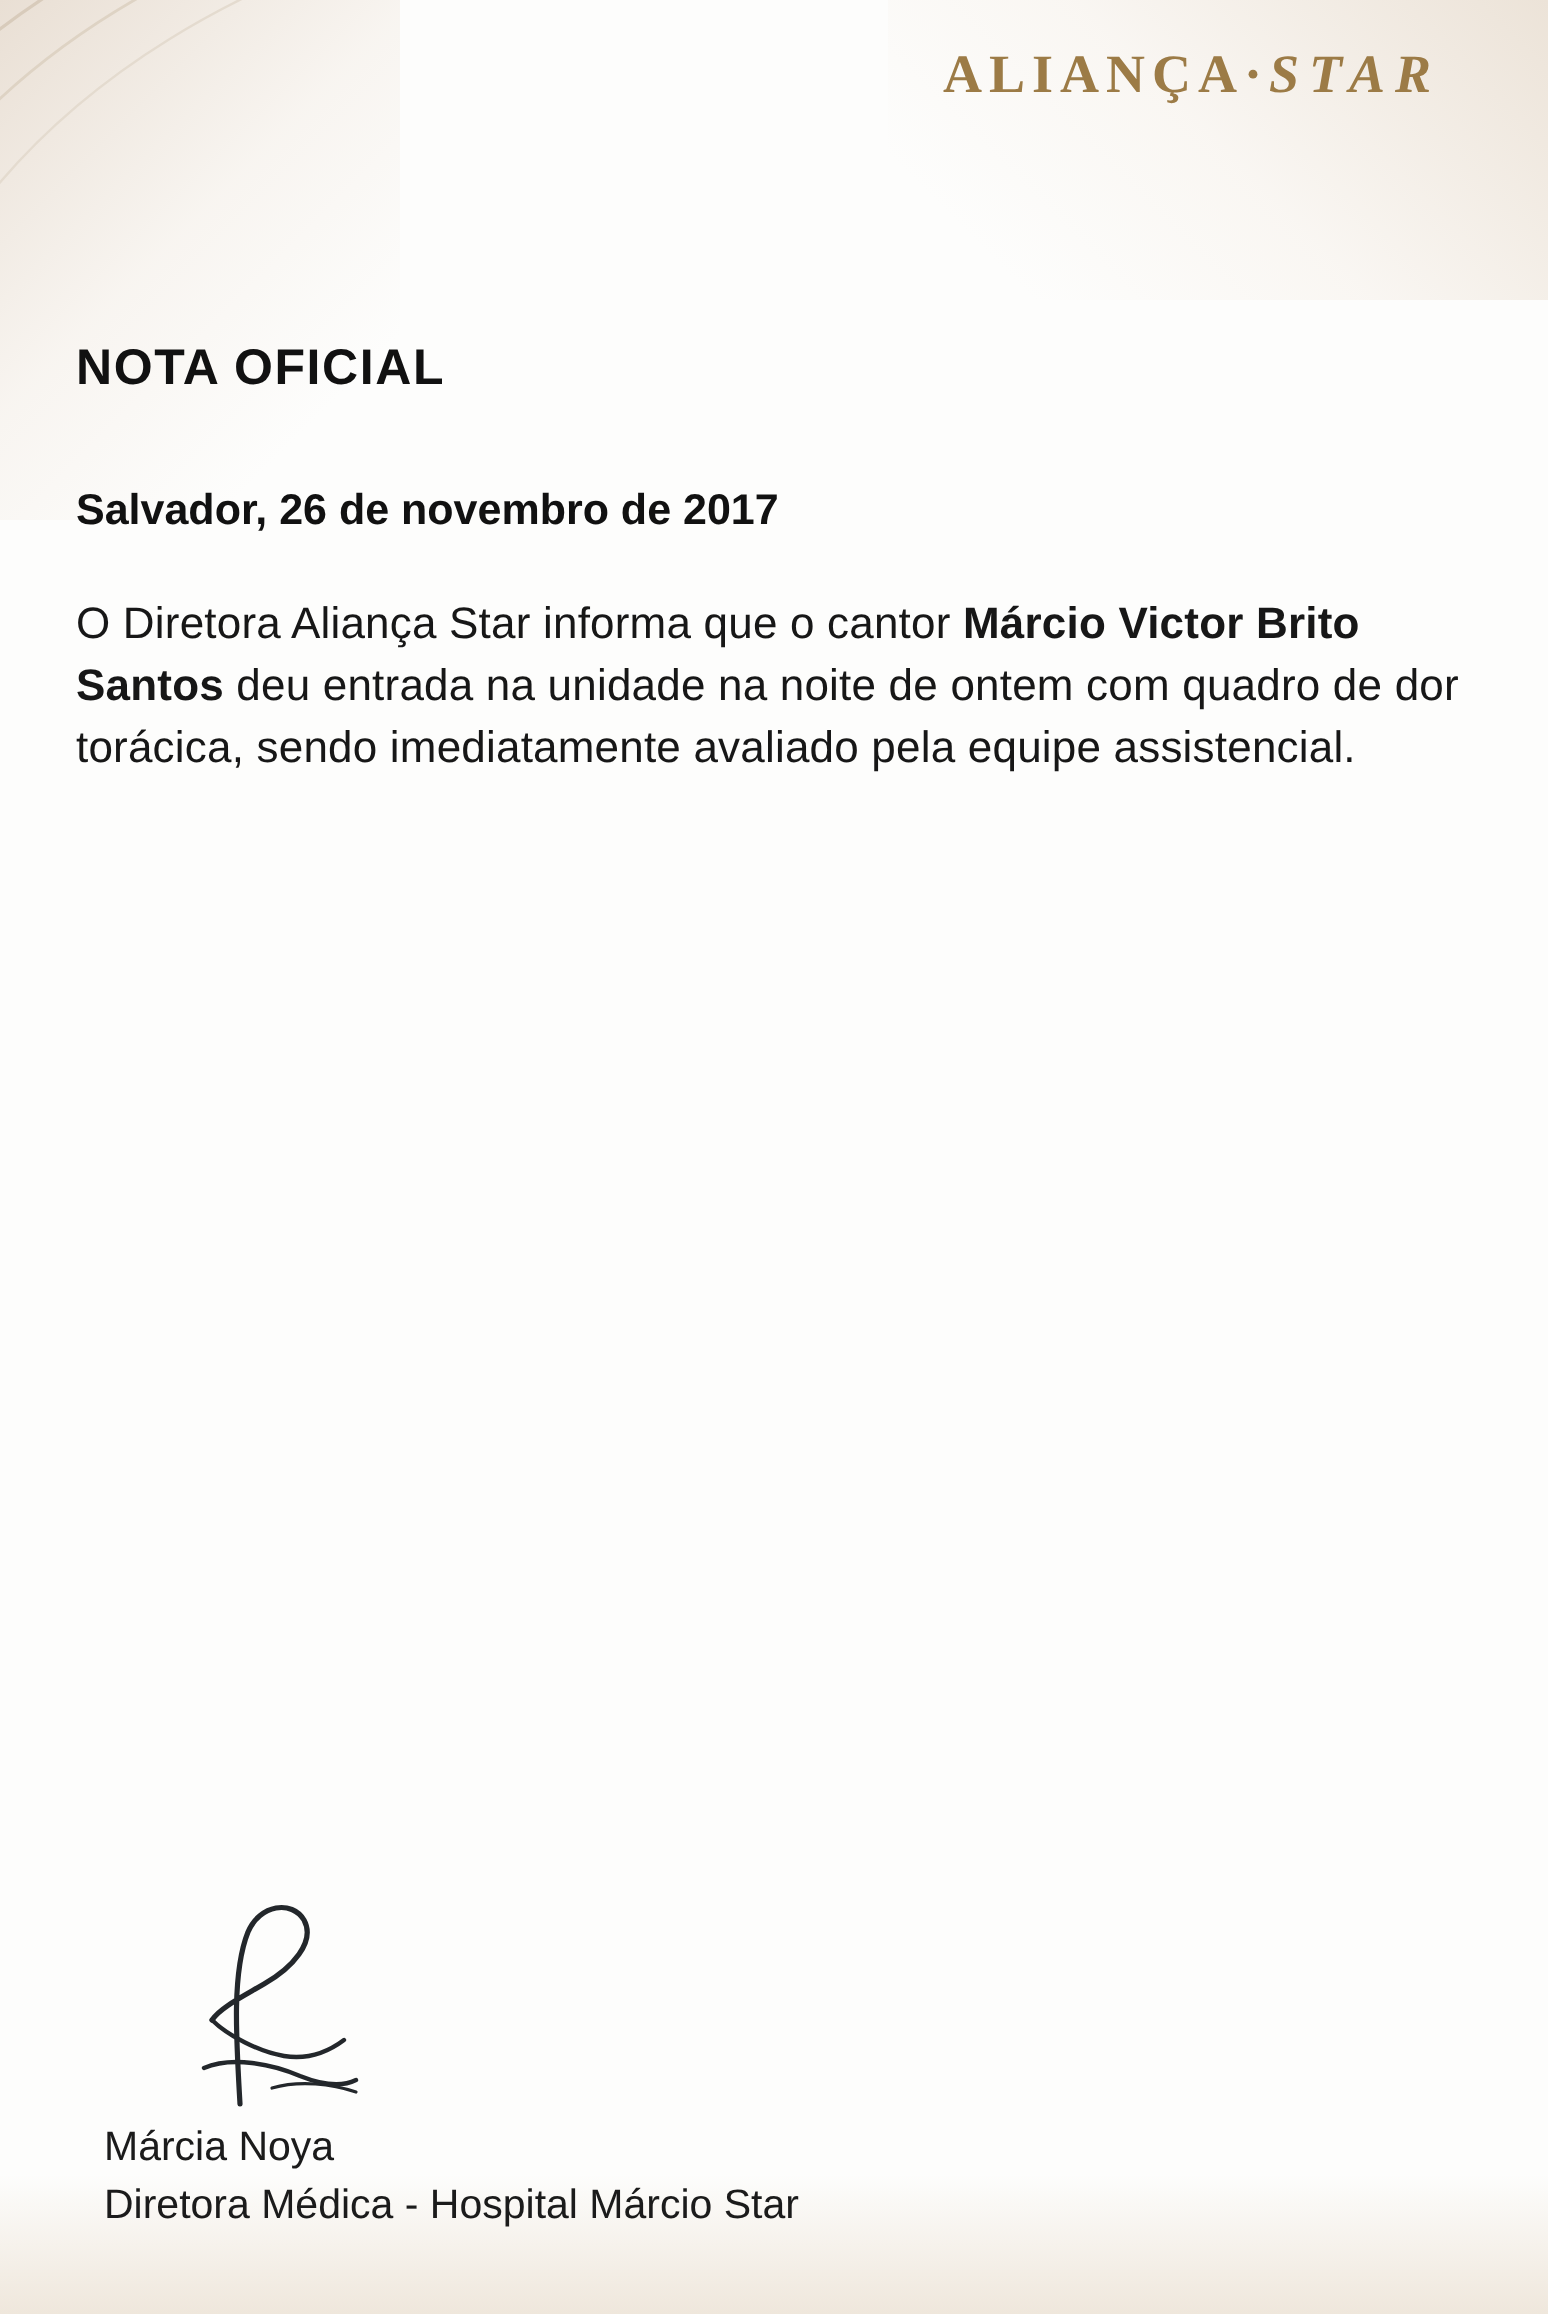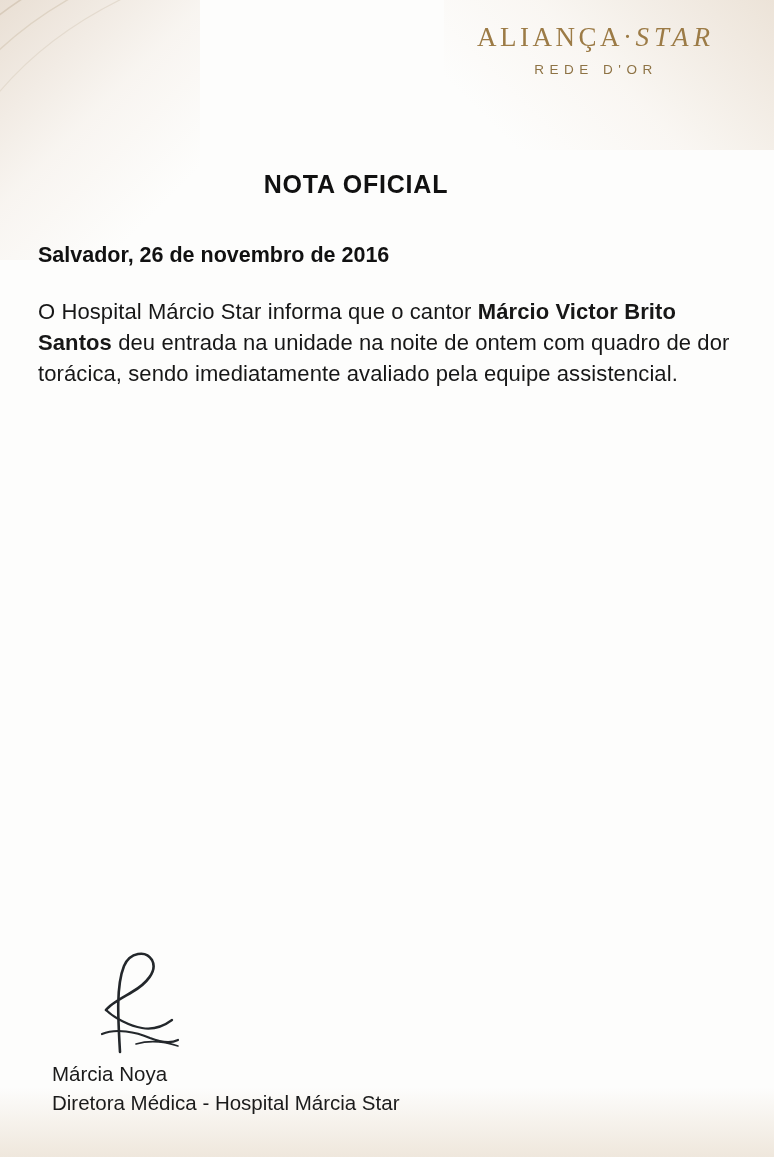--- a/index.html
+++ b/index.html
@@ -67,21 +67,21 @@
     right: 28px;
     text-align: center;
     width: 300px;
   }
   .logo-main {
     font-family: "Liberation Serif", serif;
     font-size: 27px;
     letter-spacing: 3.5px;
     color: #9c7b46;
     white-space: nowrap;
-    font-weight: 400;
+    font-weight: 700;
   }
   .logo-main .star {
     font-style: italic;
     letter-spacing: 5px;
   }
   .logo-sub {
     margin-top: 9px;
     font-size: 13.5px;
     letter-spacing: 5.5px;
     color: #8e7345;
@@ -89,21 +89,20 @@
   }
 
   
   .doc {
     position: absolute;
     top: 170px;
     left: 38px;
     right: 40px;
   }
   .doc-title {
-    text-align: center;
     font-size: 25px;
     font-weight: bold;
     letter-spacing: 0.8px;
     color: #111;
     margin: 0 0 44px 0;
     padding-right: 60px;
   }
   .doc-place {
     font-size: 21.5px;
     font-weight: bold;
@@ -157,38 +156,37 @@
       <path d="M20 420 C 20 240 110 120 300 60" stroke="#d8cbbb" stroke-width="1.6" fill="none"></path>
       <path d="M48 420 C 48 250 140 130 330 72" stroke="#ded3c4" stroke-width="1.4" fill="none"></path>
       <path d="M76 420 C 76 262 172 142 356 86" stroke="#e4dbcf" stroke-width="1.2" fill="none"></path>
     </svg>
   </div>
 
   <div class="logo-block">
     <div class="logo-main">
       <span>ALIANÇA</span><span>·</span><span class="star">STAR</span>
     </div>
-    <div class="logo-sub">REDE D'OR</div>
   </div>
 
   <div class="doc">
     <h1 class="doc-title">NOTA OFICIAL</h1>
-    <div class="doc-place">Salvador, 26 de novembro de 2016</div>
+    <div class="doc-place">Salvador, 26 de novembro de 2017</div>
 
-    <p class="para"><span>O Hospital Márcio Star informa que o cantor </span><b>Márcio Victor Brito Santos</b><span> deu entrada na unidade na noite de ontem com quadro de dor torácica, sendo imediatamente avaliado pela equipe assistencial.</span></p>
+    <p class="para"><span>O Diretora Aliança Star informa que o cantor </span><b>Márcio Victor Brito Santos</b><span> deu entrada na unidade na noite de ontem com quadro de dor torácica, sendo imediatamente avaliado pela equipe assistencial.</span></p>
 
 
   </div>
 
   <div class="signature-area">
     <div class="signature-mark">
       <svg width="200" height="110" viewBox="0 0 200 110" fill="none" xmlns="http://www.w3.org/2000/svg">
         <path d="M40 104 C 38 70 36 38 44 18 C 50 4 66 2 72 12 C 78 23 66 36 52 44 C 40 51 30 56 26 62" stroke="#23272b" stroke-width="2.6" stroke-linecap="round" fill="none"></path>
         <path d="M26 62 C 34 70 50 78 62 80 C 74 82 84 78 92 72" stroke="#23272b" stroke-width="2.2" stroke-linecap="round" fill="none"></path>
         <path d="M22 86 C 36 80 56 84 70 90 C 80 94 90 96 98 92" stroke="#23272b" stroke-width="2.2" stroke-linecap="round" fill="none"></path>
         <path d="M56 96 C 70 92 86 94 98 98" stroke="#23272b" stroke-width="1.6" stroke-linecap="round" fill="none"></path>
       </svg>
     </div>
     <div class="sign-name">Márcia Noya</div>
-    <div class="sign-role">Diretora Médica - Hospital Márcia Star</div>
+    <div class="sign-role">Diretora Médica - Hospital Márcio Star</div>
   </div>
 
 </div>
 
 </body></html>

